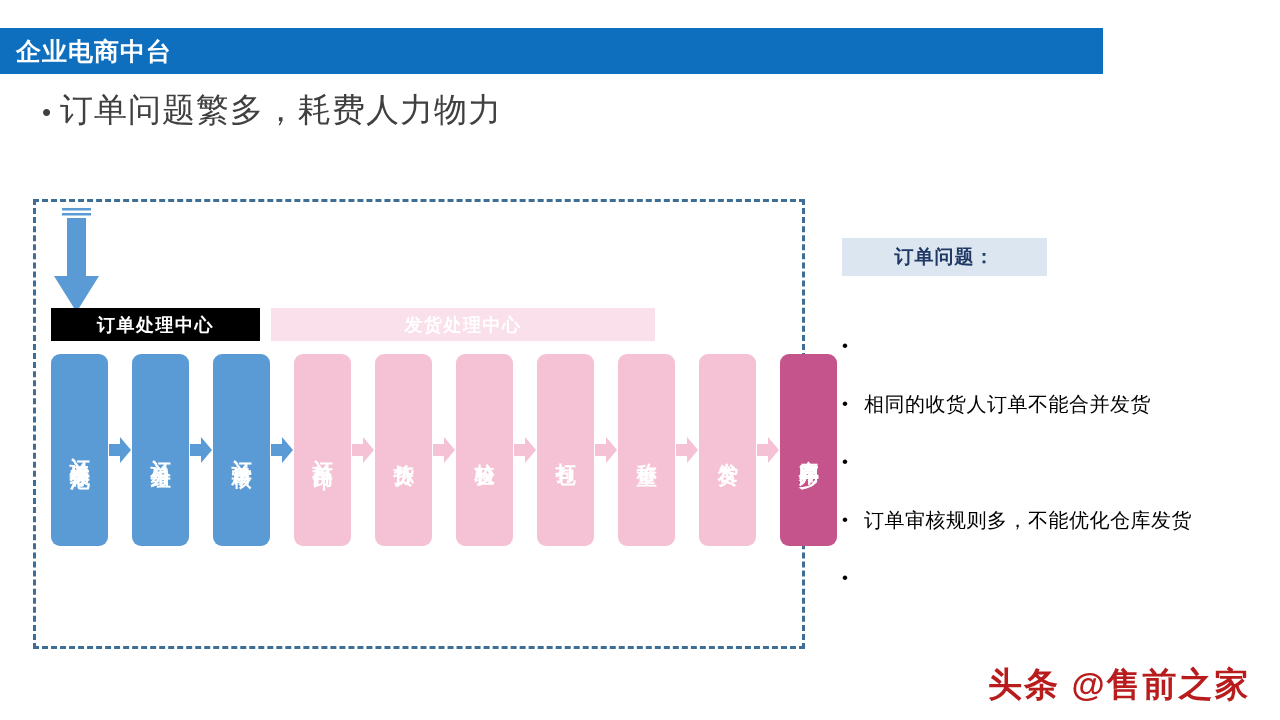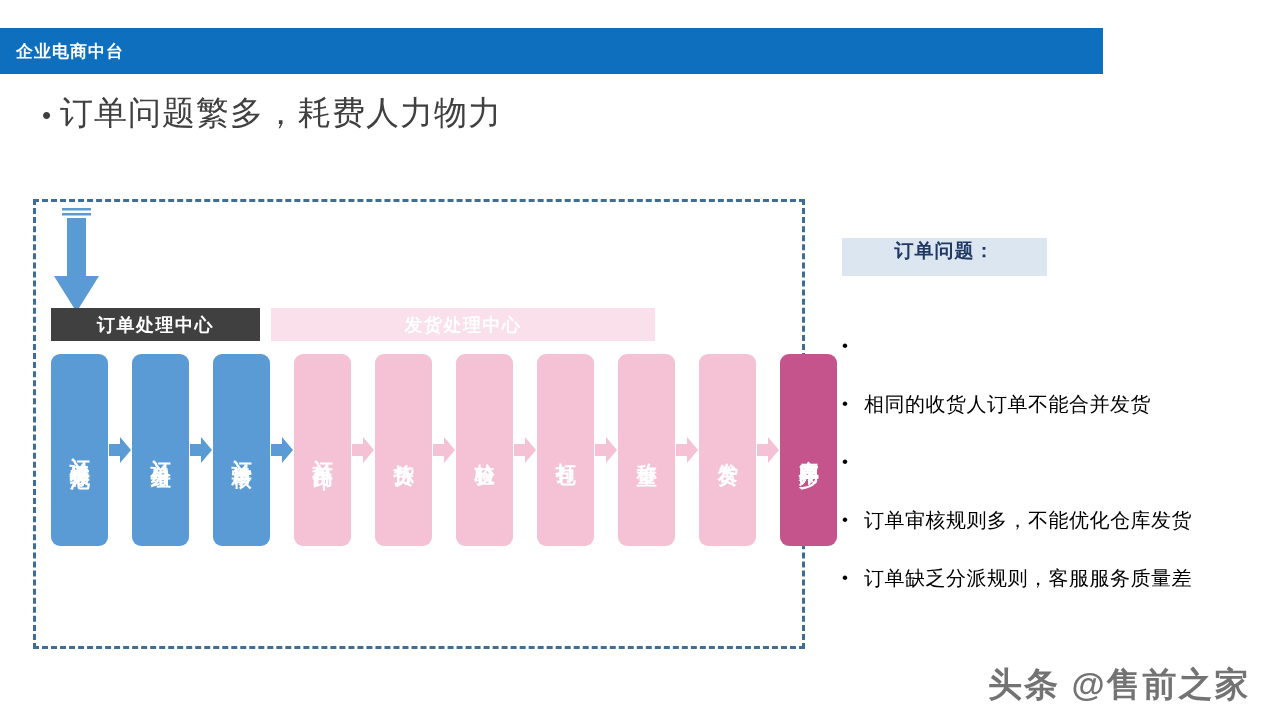--- a/index.html
+++ b/index.html
@@ -21,21 +21,21 @@
     left: 0;
     top: 28px;
     width: 1103px;
     height: 46px;
     background: #0F6FBF;
     display: flex;
     align-items: center;
   }
   #title-bar .title-text {
     color: #ffffff;
-    font-size: 17px;
+    font-size: 25px;
     font-weight: bold;
     letter-spacing: 1px;
     margin-left: 16px;
   }
 
   
   #slide-heading {
     position: absolute;
     left: 42px;
     top: 94px;
@@ -47,20 +47,21 @@
     font-size: 26px;
     line-height: 1;
     margin-right: 9px;
     color: #404040;
   }
   #slide-heading .heading-text {
     font-size: 33px;
     line-height: 1.15;
     color: #404040;
     letter-spacing: 1px;
+    font-family: Liberation Mono, monospace;
   }
 
   
   #diagram-frame {
     position: absolute;
     left: 33px;
     top: 199px;
     width: 772px;
     height: 450px;
     border: 3px dashed #3E6E96;
@@ -87,21 +88,21 @@
   .band .band-label {
     color: #ffffff;
     font-size: 18px;
     font-weight: bold;
     letter-spacing: 1.5px;
   }
   #band-order {
     left: 51px;
     top: 308px;
     width: 209px;
-    background: #404040;
+    background: #000000;
   }
   #band-ship {
     left: 271px;
     top: 308px;
     width: 384px;
     background: #FAE0EA;
   }
 
   
   #process-row {
@@ -151,21 +152,21 @@
     position: absolute;
     left: 842px;
     top: 238px;
     width: 430px;
   }
   #issues-header {
     width: 205px;
     height: 38px;
     background: #DCE6F1;
     display: flex;
-    align-items: flex-start;
+    align-items: center;
     justify-content: center;
   }
   #issues-header .issues-title {
     color: #1F3864;
     font-size: 19px;
     font-weight: bold;
     letter-spacing: 1px;
   }
   #issues-list {
     margin-top: 58px;
@@ -189,21 +190,21 @@
     letter-spacing: 0.5px;
   }
 
   
   #watermark {
     position: absolute;
     left: 988px;
     top: 662px;
     font-size: 34px;
     font-weight: bold;
-    color: #737373;
+    color: #b91c1c;
     letter-spacing: 2px;
     white-space: nowrap;
     text-shadow:
       -1.5px -1.5px 0 #ffffff,
        1.5px -1.5px 0 #ffffff,
       -1.5px  1.5px 0 #ffffff,
        1.5px  1.5px 0 #ffffff;
   }
 </style>
 </head>
@@ -340,18 +341,17 @@
     </div>
     <div class="issue-item">
       <span class="issue-bullet">•</span>
     </div>
     <div class="issue-item">
       <span class="issue-bullet">•</span>
       <span class="issue-text">订单审核规则多，不能优化仓库发货</span>
     </div>
     <div class="issue-item">
       <span class="issue-bullet">•</span>
-      <span class="issue-text">订单缺乏分派规则，客服服务质量差</span>
     </div>
   </div>
 </div>
 
 <div id="watermark">头条 @售前之家</div>
 
 </body></html>

